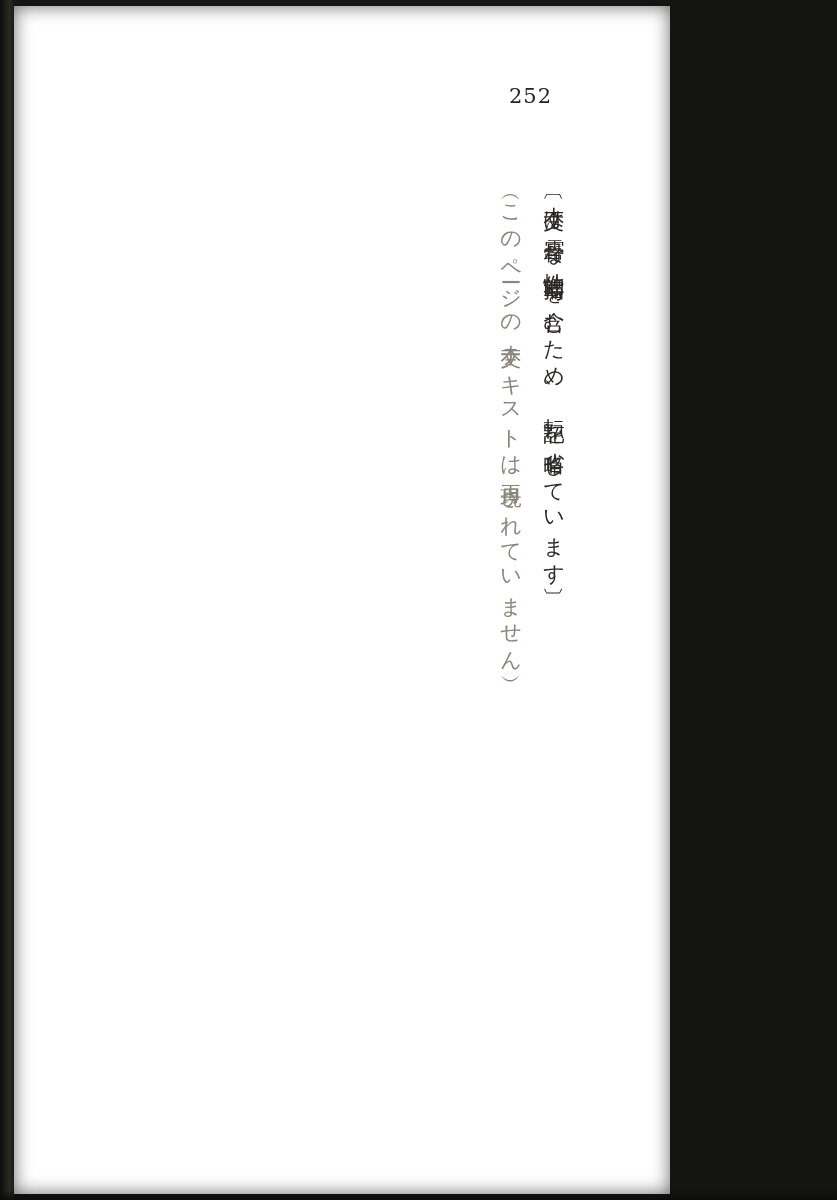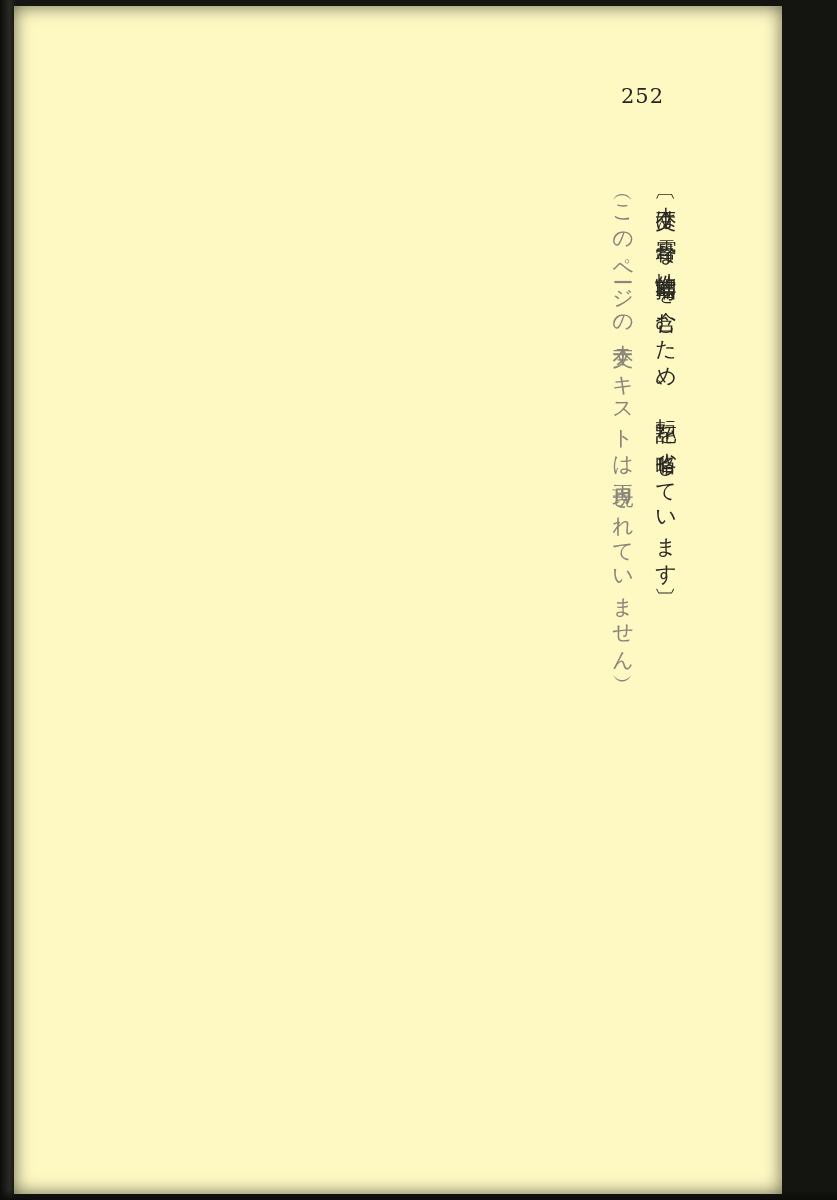--- a/index.html
+++ b/index.html
@@ -12,23 +12,23 @@
     background: #141411;
     font-family: "DejaVu Sans", sans-serif;
     overflow: hidden;
     position: relative;
   }
   
   .page {
     position: absolute;
     top: 6px;
     left: 14px;
-    width: 768px;
+    width: 656px;
     height: 1188px;
-    background: #fef9c3;
+    background: #ffffff;
     box-shadow: 0 0 18px rgba(0,0,0,0.6) inset;
   }
   .page-number {
     position: absolute;
     top: 78px;
     right: 118px;
     font-size: 21px;
     color: #262420;
     letter-spacing: 1px;
     font-family: "DejaVu Serif", serif;

